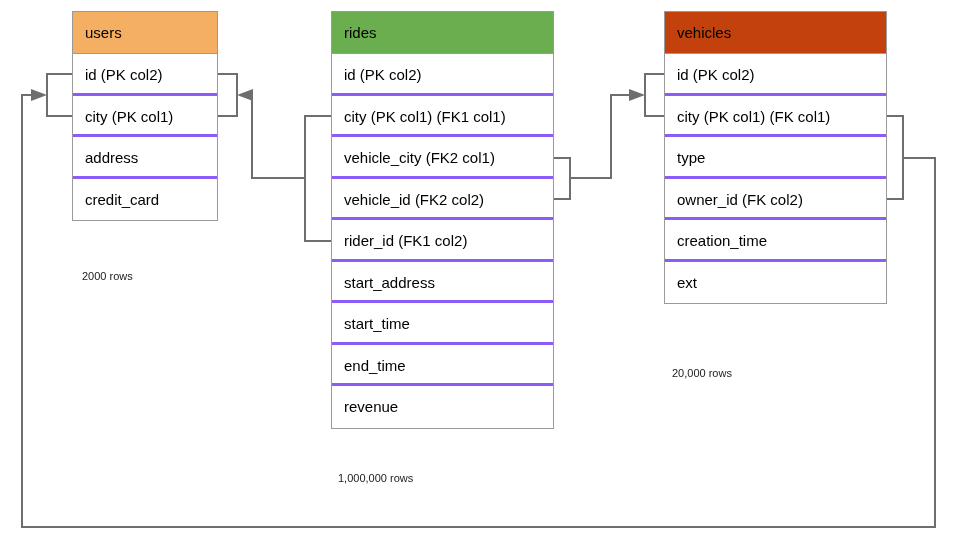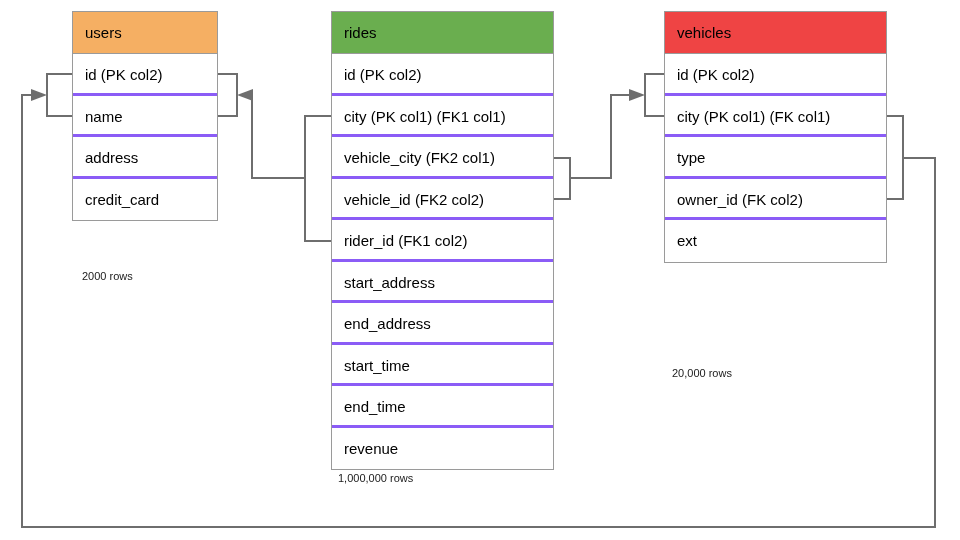--- a/index.html
+++ b/index.html
@@ -95,44 +95,44 @@
     <polyline points="664,74 645,74 645,116 664,116"></polyline>
 
     <polyline points="887,116 903,116 903,199 887,199"></polyline>
     <polyline points="903,158 935,158 935,527 22,527 22,95 36,95"></polyline>
     <polygon class="arrow" points="47,95 31,89 31,101"></polygon>
   </svg>
 
   <div class="erd-table" style="left:72px; top:11px; width:146px;">
     <div class="erd-header" style="background:#f5af63;">users</div>
     <div class="erd-col">id (PK col2)</div>
-    <div class="erd-col">name</div>
+    <div class="erd-col">city (PK col1)</div>
     <div class="erd-col">address</div>
     <div class="erd-col last">credit_card</div>
   </div>
   <div class="erd-rowcount" style="left:82px; top:270px;">2000 rows</div>
 
   <div class="erd-table" style="left:331px; top:11px; width:223px;">
     <div class="erd-header" style="background:#6aae4f;">rides</div>
     <div class="erd-col">id (PK col2)</div>
     <div class="erd-col">city (PK col1) (FK1 col1)</div>
     <div class="erd-col">vehicle_city (FK2 col1)</div>
     <div class="erd-col">vehicle_id (FK2 col2)</div>
     <div class="erd-col">rider_id (FK1 col2)</div>
     <div class="erd-col">start_address</div>
-    <div class="erd-col">end_address</div>
     <div class="erd-col">start_time</div>
     <div class="erd-col">end_time</div>
     <div class="erd-col last">revenue</div>
   </div>
   <div class="erd-rowcount" style="left:338px; top:472px;">1,000,000 rows</div>
 
   <div class="erd-table" style="left:664px; top:11px; width:223px;">
-    <div class="erd-header" style="background:#ef4444;">vehicles</div>
+    <div class="erd-header" style="background:#c2410c;">vehicles</div>
     <div class="erd-col">id (PK col2)</div>
     <div class="erd-col">city (PK col1) (FK col1)</div>
     <div class="erd-col">type</div>
     <div class="erd-col">owner_id (FK col2)</div>
+    <div class="erd-col">creation_time</div>
     <div class="erd-col last">ext</div>
   </div>
   <div class="erd-rowcount" style="left:672px; top:367px;">20,000 rows</div>
 
 </div>
 
 </body></html>

